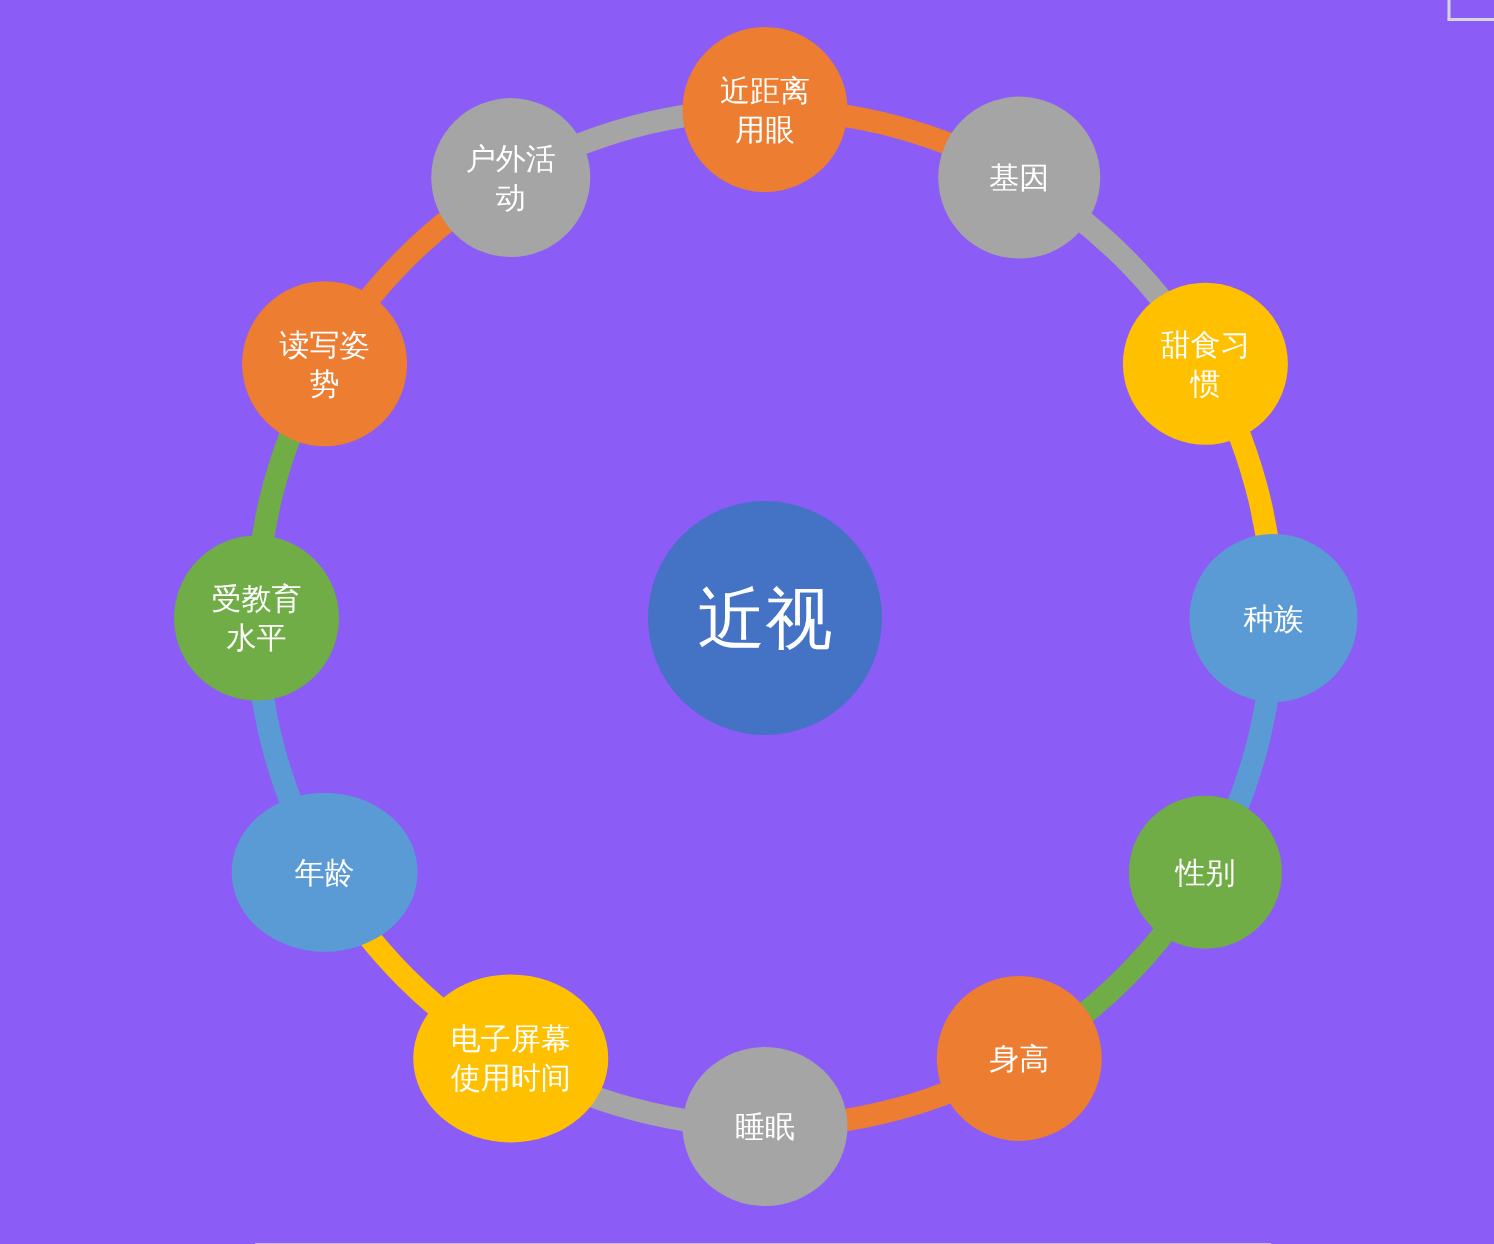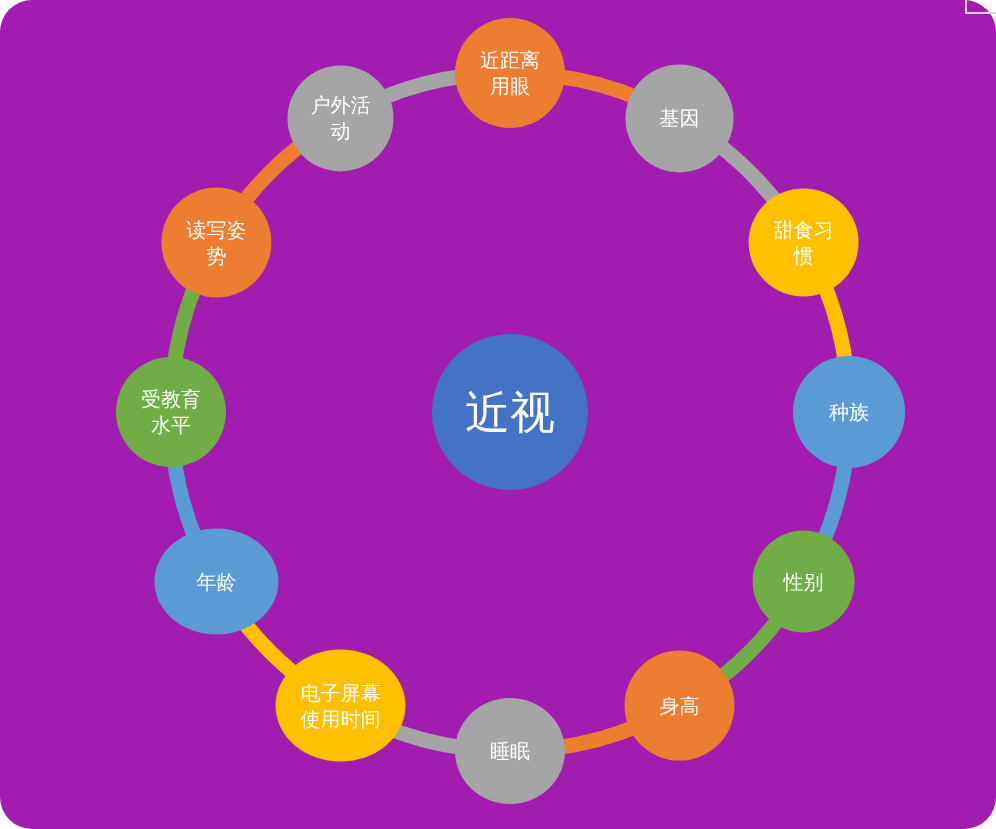--- a/index.html
+++ b/index.html
@@ -8,22 +8,21 @@
     background: #ffffff;
     width: 996px;
     height: 829px;
     overflow: hidden;
     font-family: "Liberation Sans", "DejaVu Sans", sans-serif;
   }
   .page {
     position: relative;
     width: 996px;
     height: 829px;
-    background: #a21caf;
-    border-radius: 32px;
+    background: #8b5cf6;
   }
   svg#diagram-svg {
     position: absolute;
     left: 0;
     top: 0;
     display: block;
   }
   svg#diagram-svg text {
     fill: #ffffff;
     font-family: "Liberation Sans", "DejaVu Sans", sans-serif;

